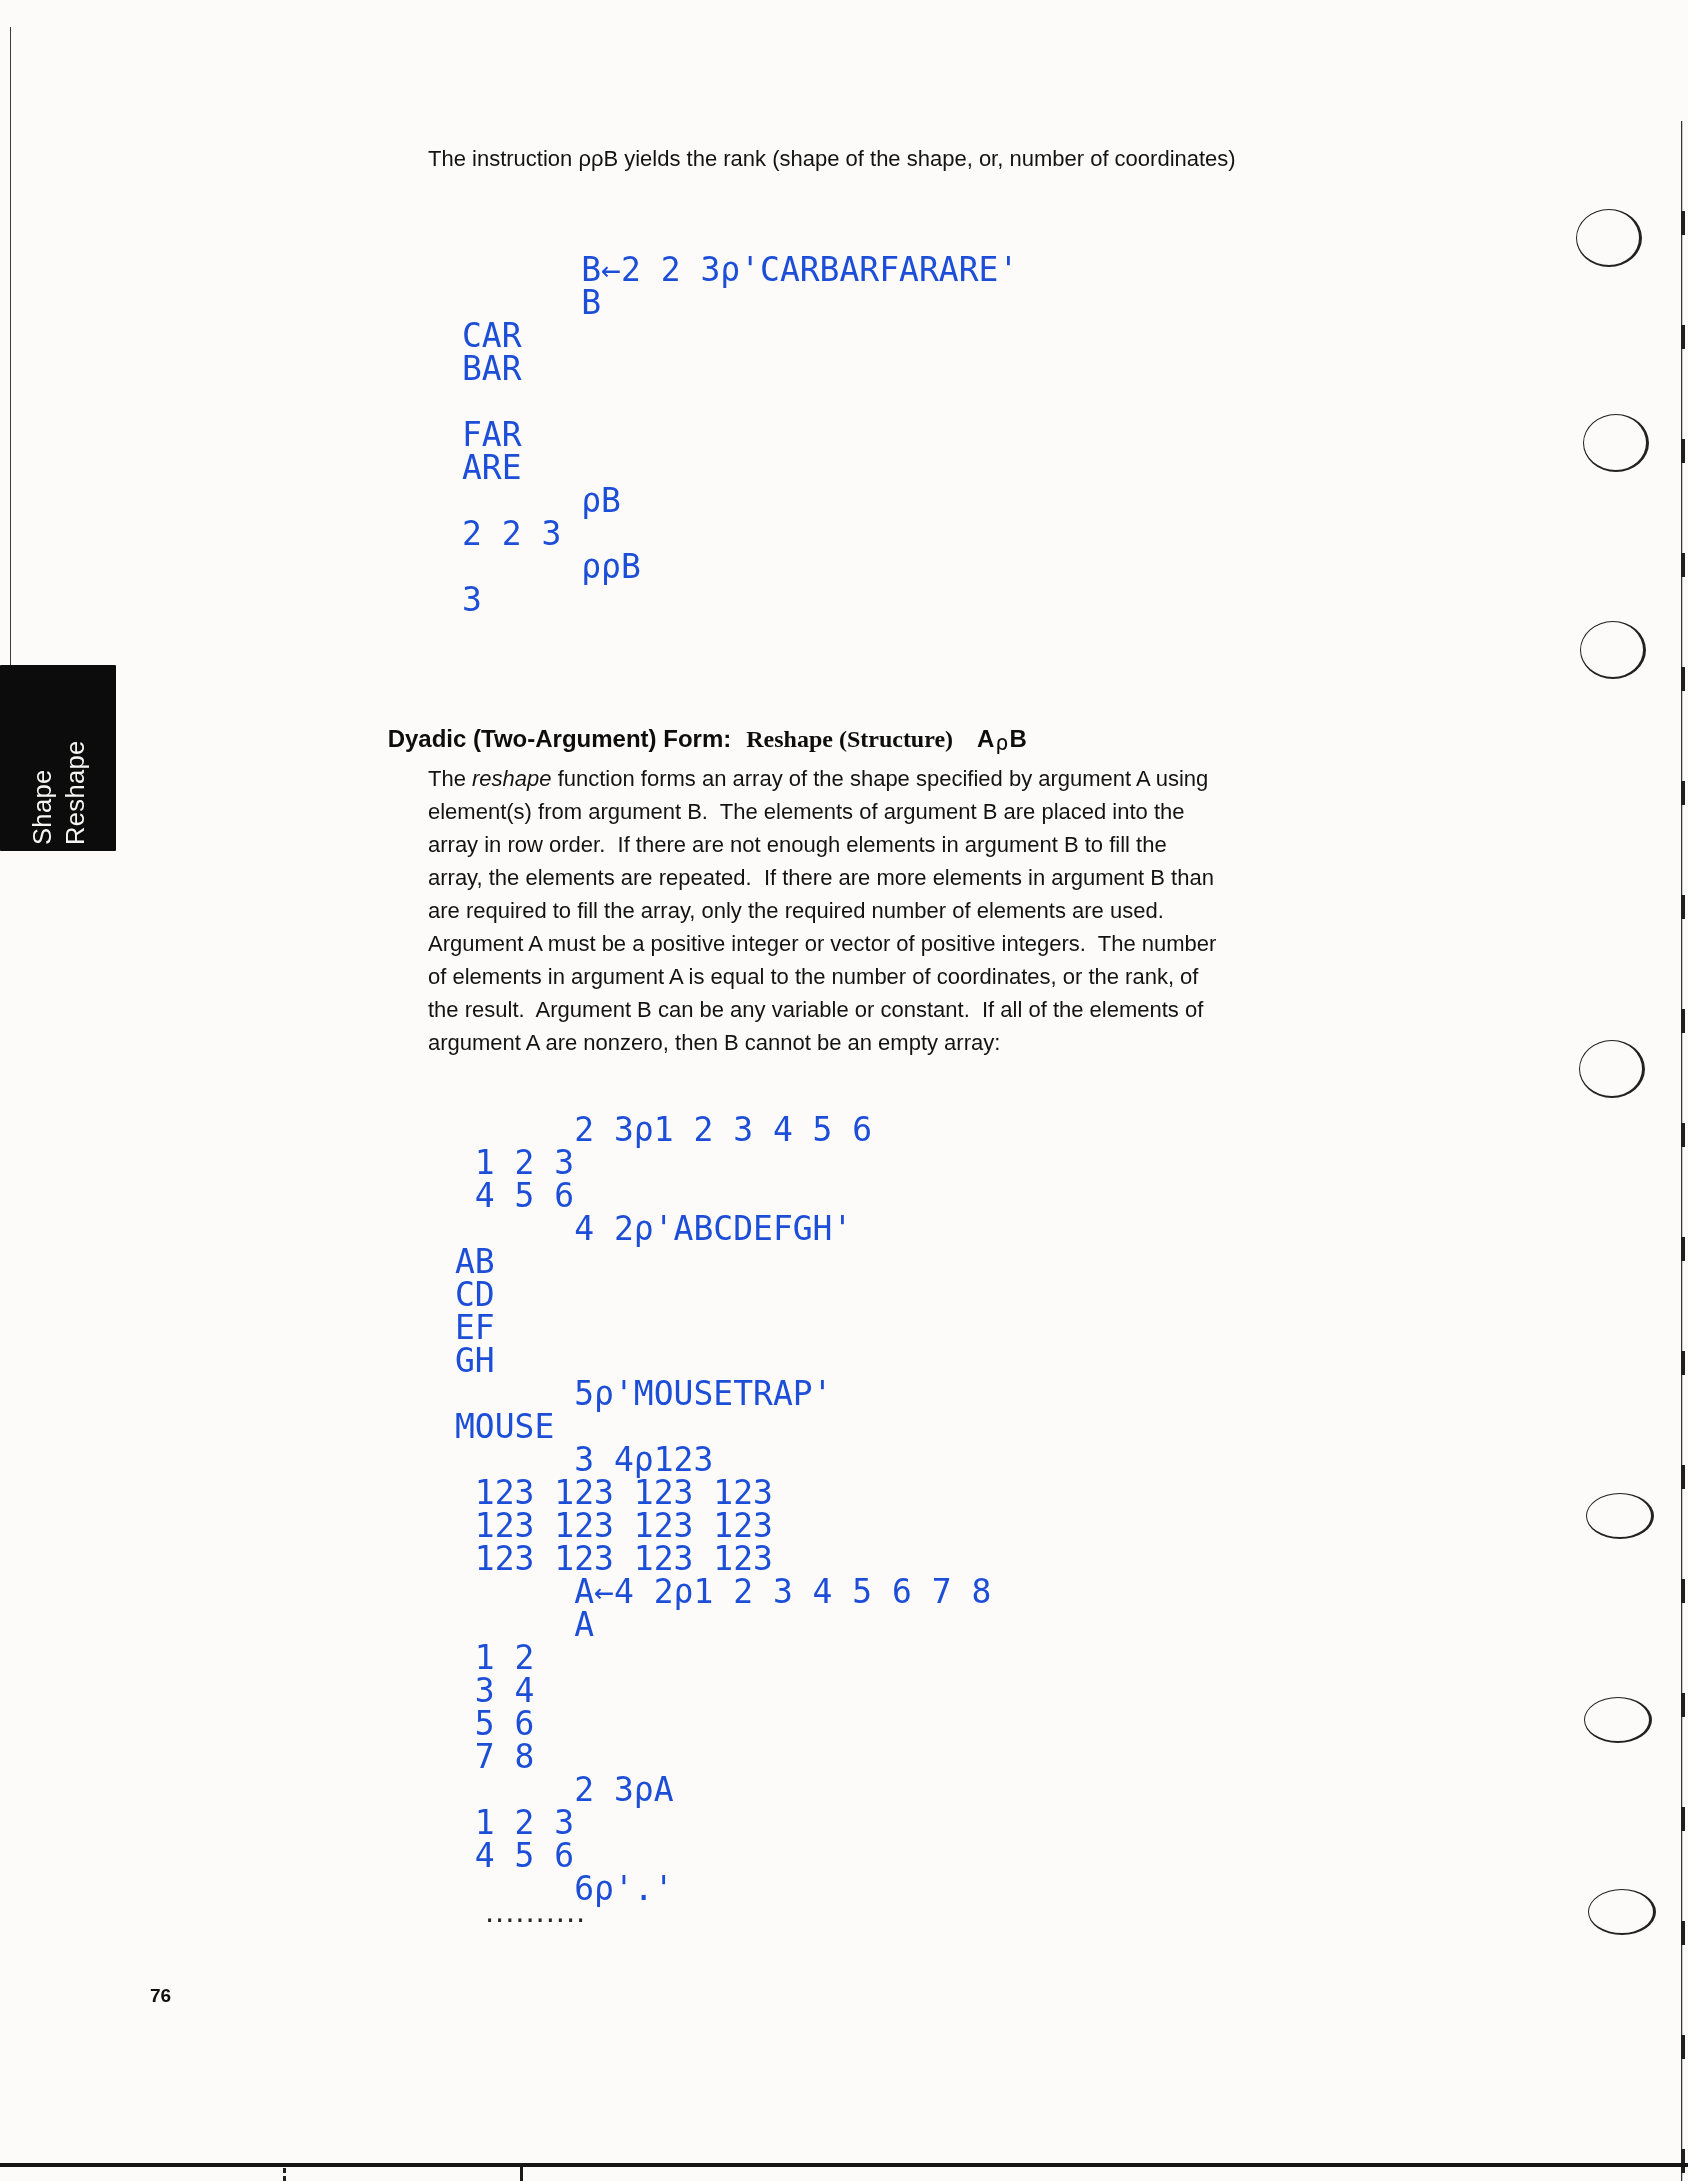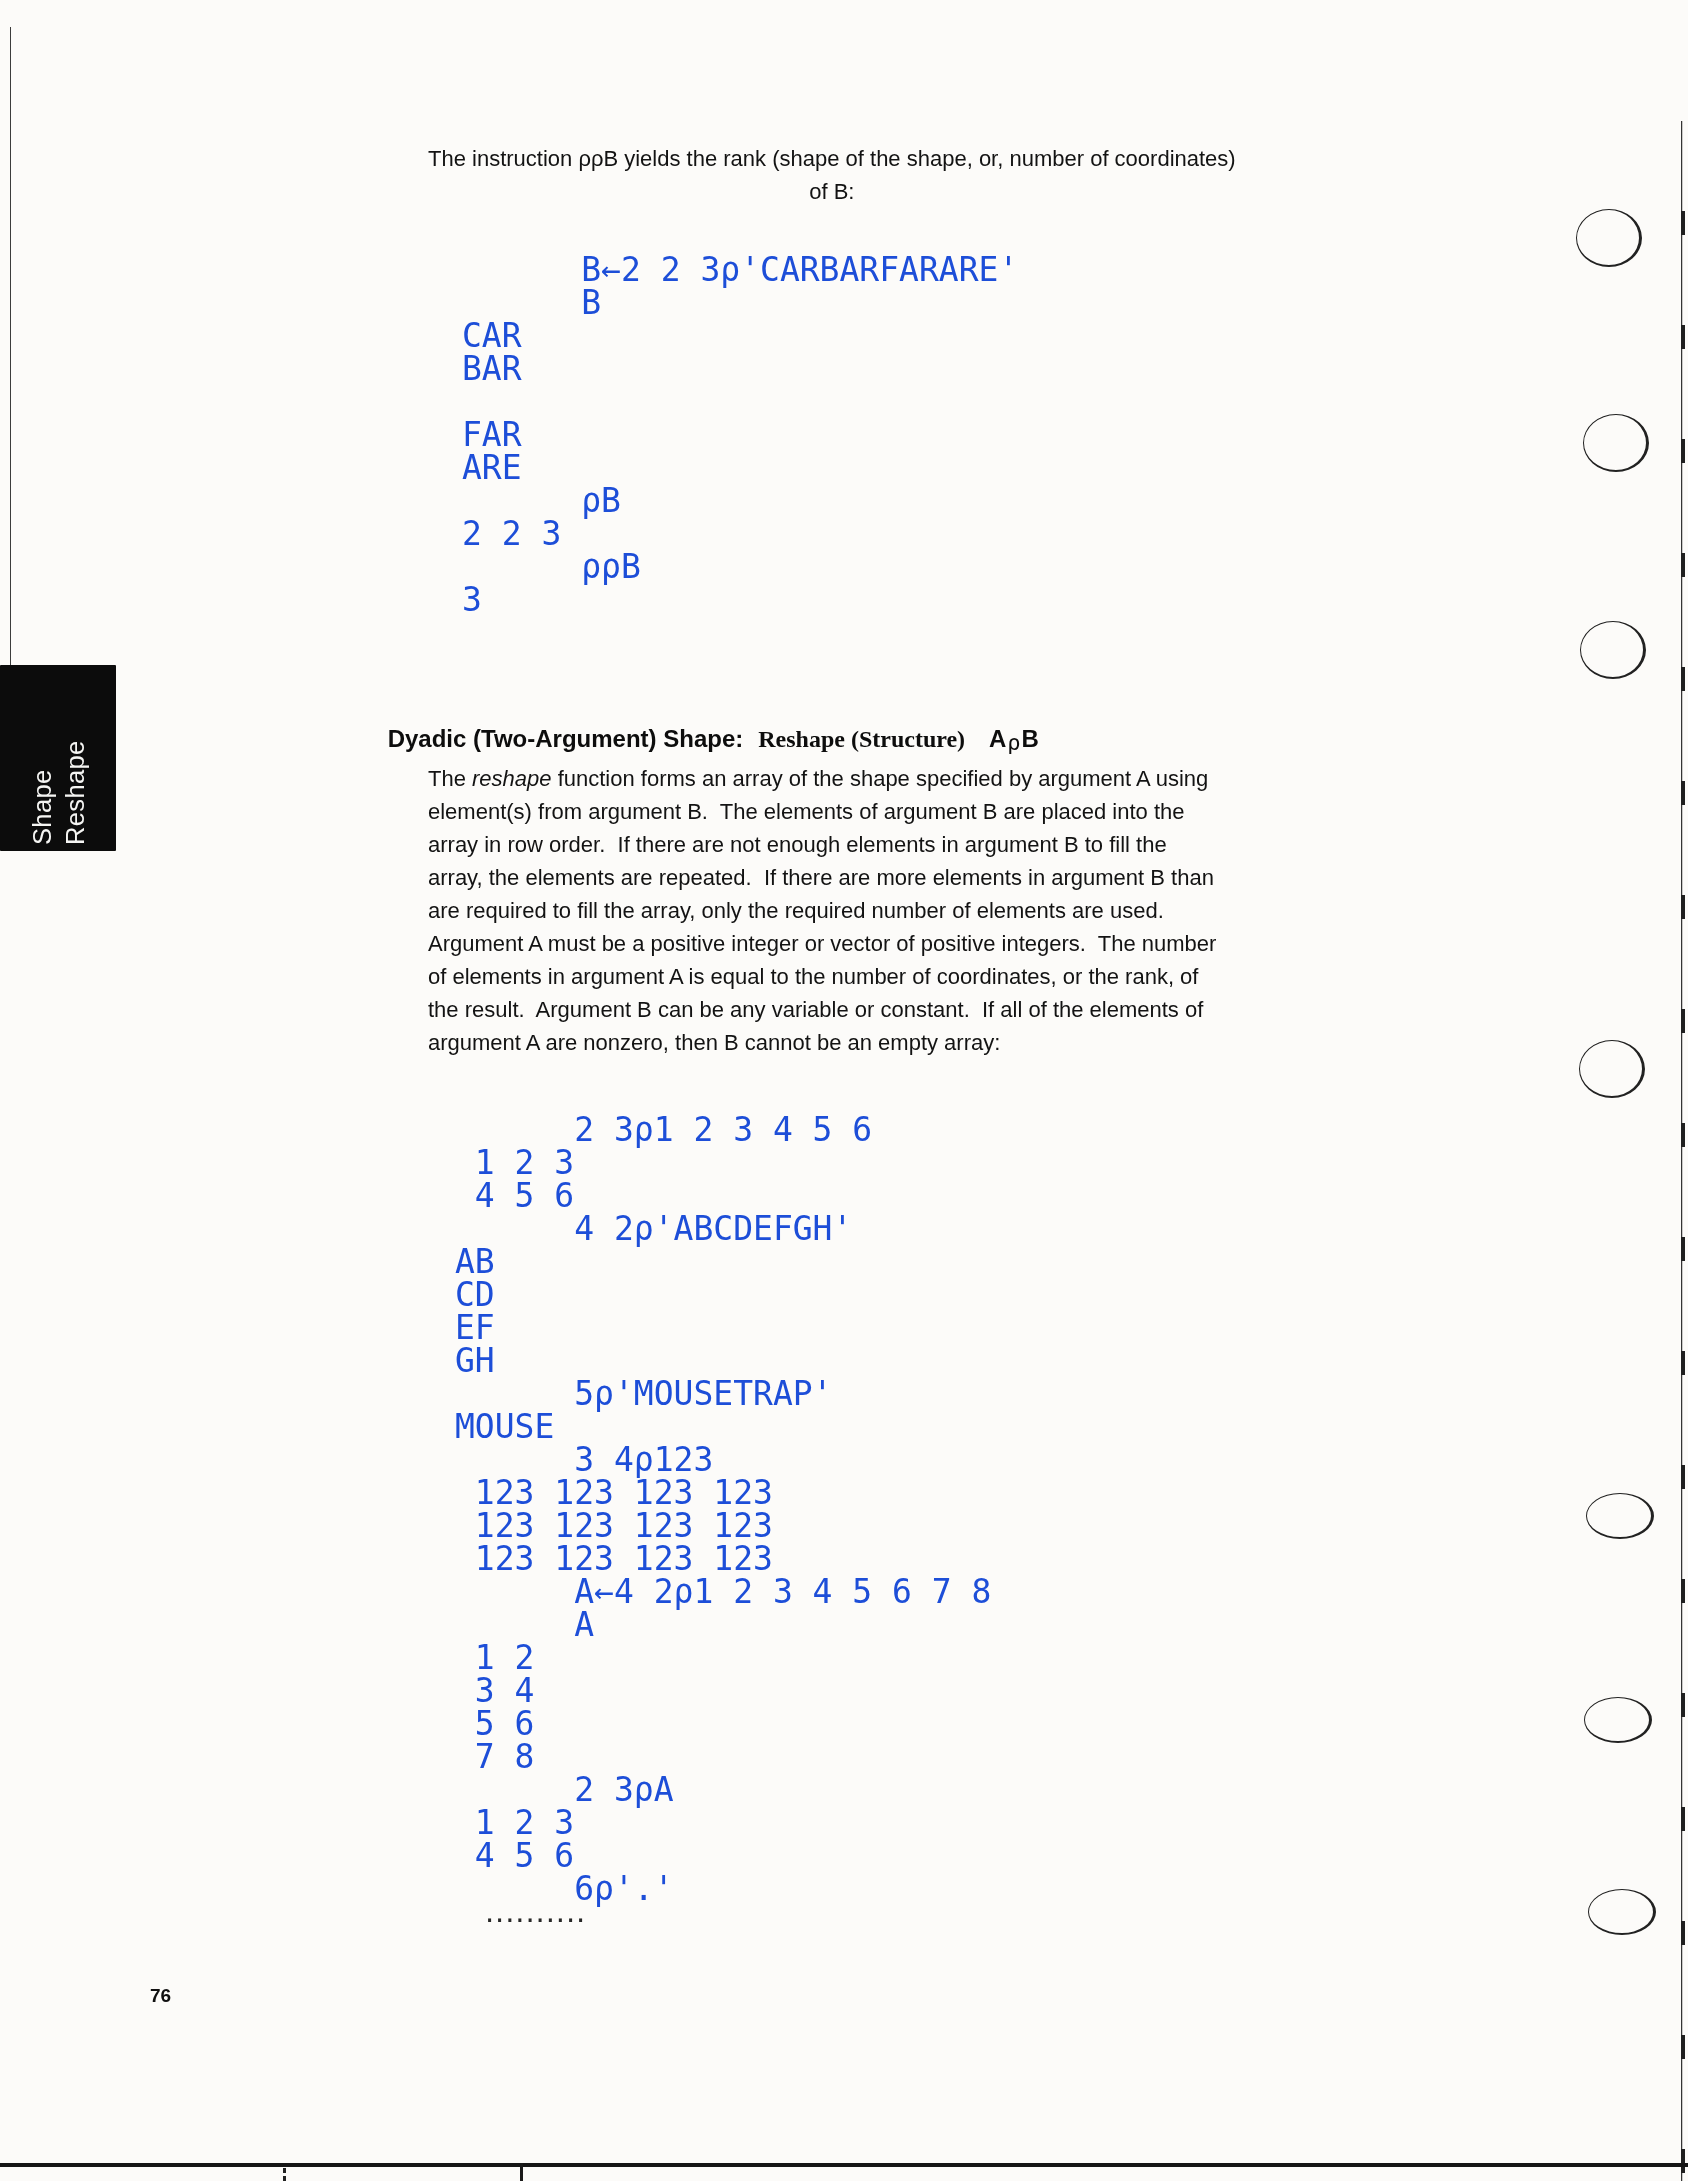--- a/index.html
+++ b/index.html
@@ -74,39 +74,38 @@
   <div class="tick-solid"></div>
 
   <div class="tab"></div>
   <div class="tab-text">
     <div>Shape</div>
     <div>Reshape</div>
   </div>
 
   <div class="prose intro">
       <div class="bl">The instruction ρρB yields the rank (shape of the shape, or, number of coordinates)</div>
-      <div class="bl">of B:</div>
     </div>
 
   <div class="code session1">
       <div class="cl">      B←2 2 3ρ'CARBARFARARE'</div>
       <div class="cl">      B</div>
       <div class="cl">CAR</div>
       <div class="cl">BAR</div>
       <div class="cl"></div>
       <div class="cl">FAR</div>
       <div class="cl">ARE</div>
       <div class="cl">      ρB</div>
       <div class="cl">2 2 3</div>
       <div class="cl">      ρρB</div>
       <div class="cl">3</div>
     </div>
 
   <div class="heading">
-    <span>Dyadic (Two-Argument) Shape:</span><span class="ht">Reshape (Structure)</span><span class="hf"><span>A</span><span class="rho">ρ</span><span>B</span></span>
+    <span>Dyadic (Two-Argument) Form:</span><span class="ht">Reshape (Structure)</span><span class="hf"><span>A</span><span class="rho">ρ</span><span>B</span></span>
   </div>
 
   <div class="prose bodypara">
     <div class="bl"><span>The </span><span class="em">reshape</span><span> function forms an array of the shape specified by argument A using</span></div>
     <div>
         <div class="bl">element(s) from argument B.  The elements of argument B are placed into the</div>
         <div class="bl">array in row order.  If there are not enough elements in argument B to fill the</div>
         <div class="bl">array, the elements are repeated.  If there are more elements in argument B than</div>
         <div class="bl">are required to fill the array, only the required number of elements are used.</div>
         <div class="bl">Argument A must be a positive integer or vector of positive integers.  The number</div>

